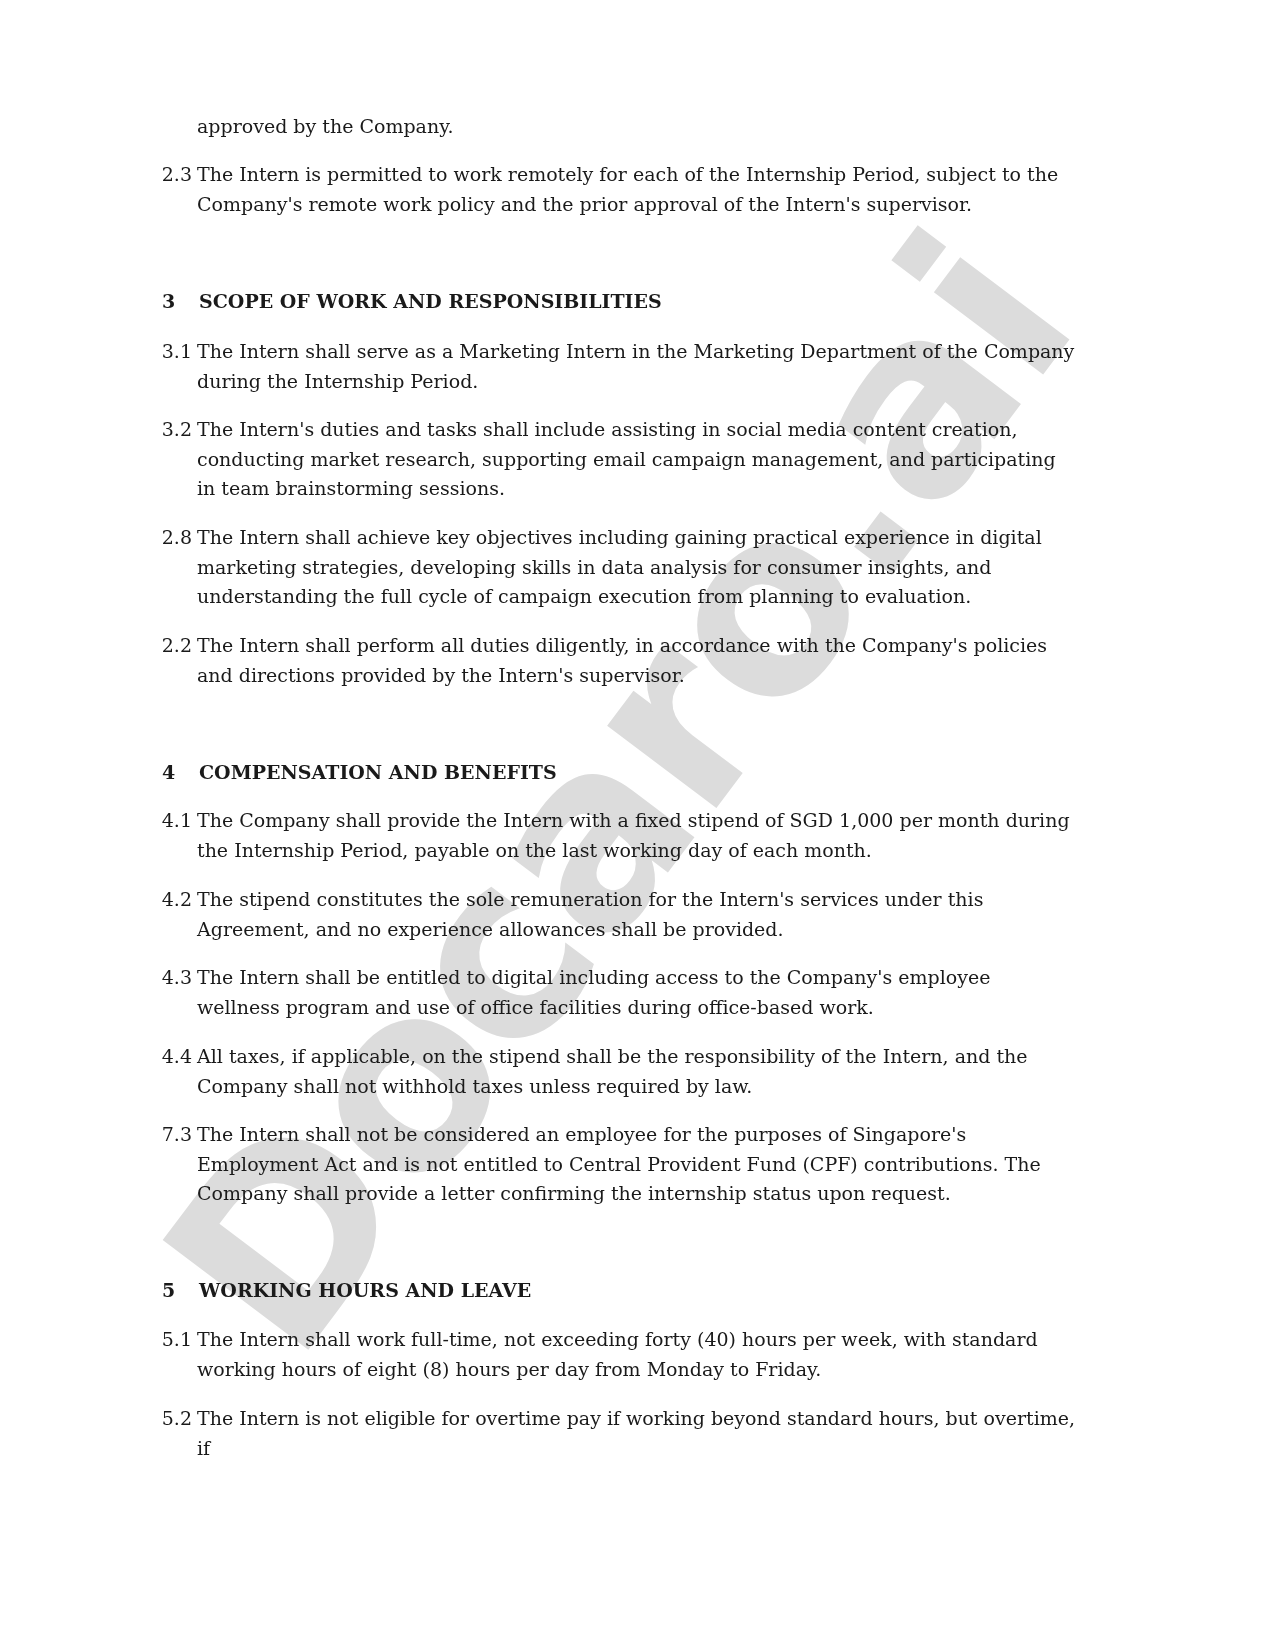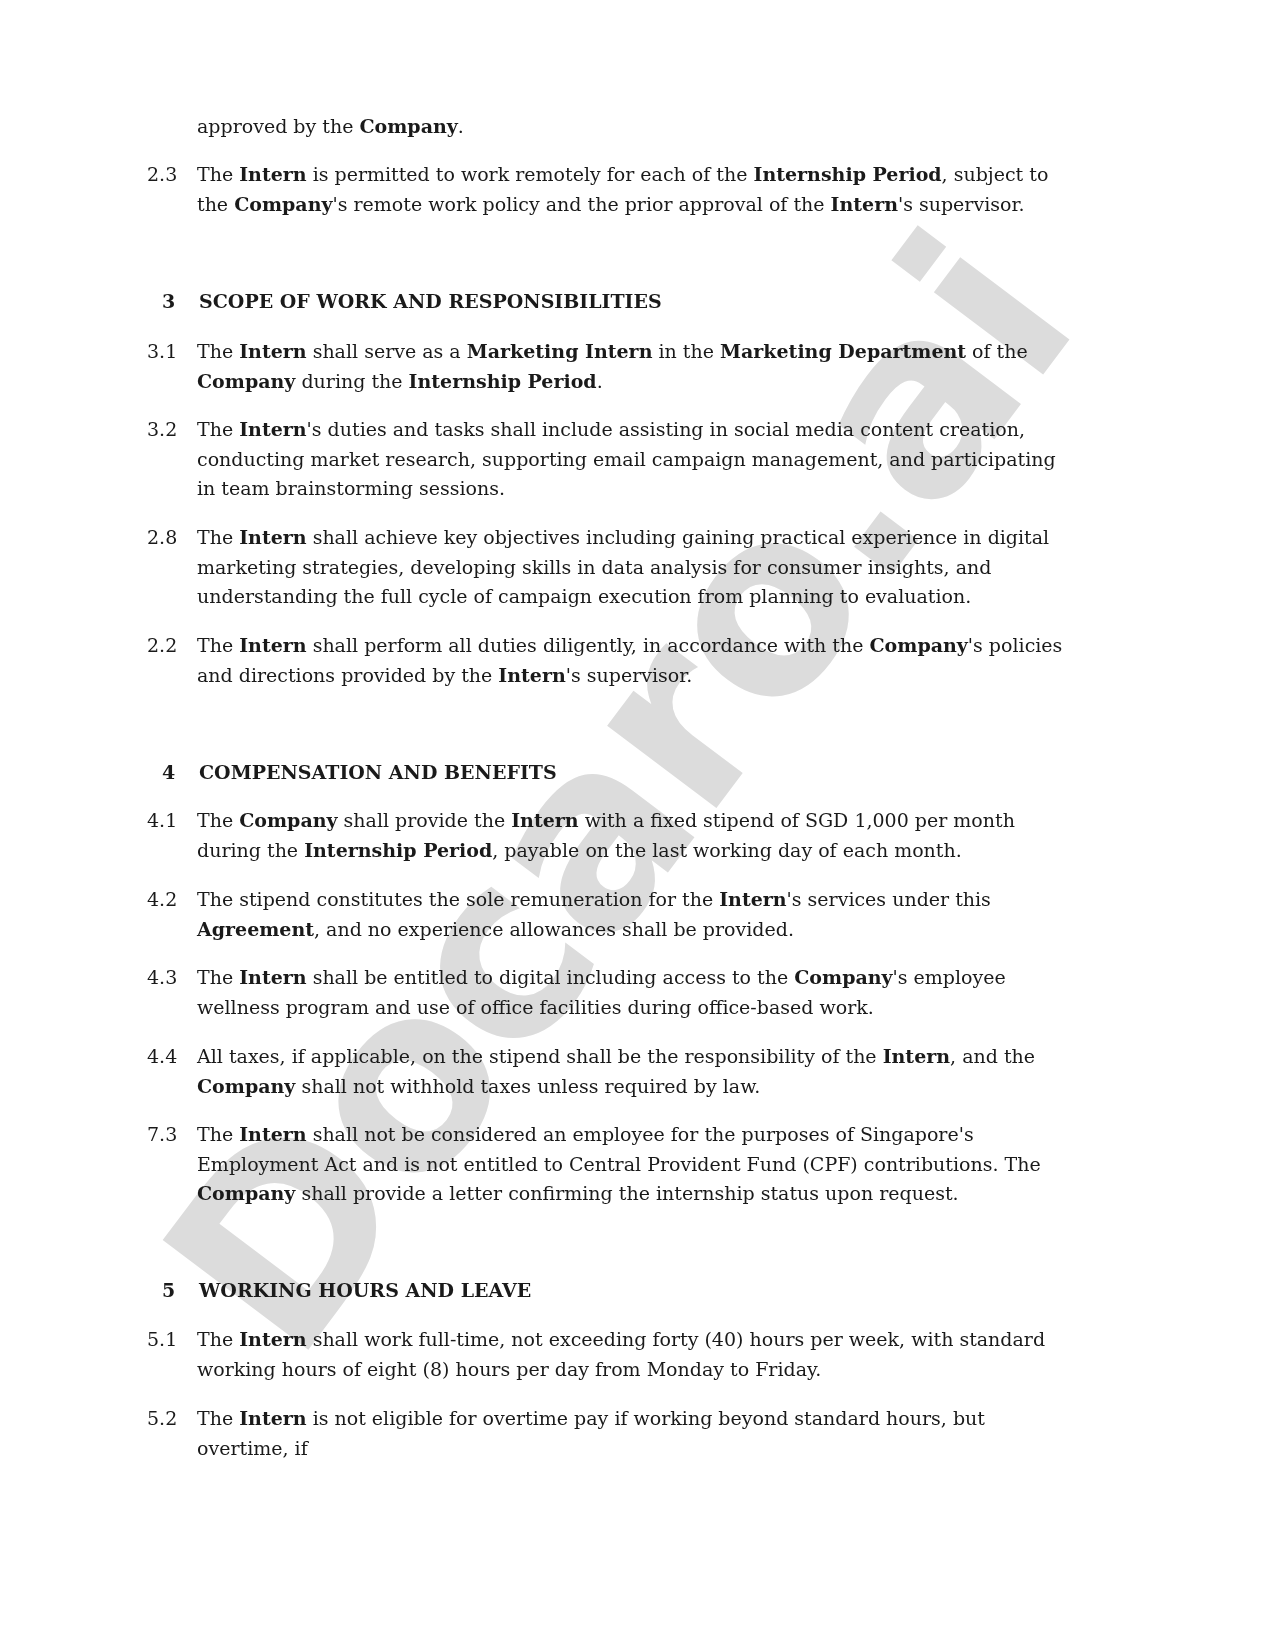--- a/index.html
+++ b/index.html
@@ -61,20 +61,21 @@
       width: 1275px;
       font-size: 19px;
       line-height: 29.5px;
     }
     .clause .num {
       position: absolute;
       left: 147px;
       top: 0;
       width: 45px;
       font-size: 19px;
+      text-align: right;
     }
     .clause .body {
       position: absolute;
       left: 197px;
       width: 880px;
       top: 0;
       font-size: 19px;
     }
     .heading {
       position: absolute;
@@ -89,21 +90,21 @@
       left: 162px;
       width: 20px;
       top: 0;
     }
     .heading .title {
       position: absolute;
       left: 199px;
       top: 0;
       white-space: nowrap;
     }
-    b, .b { font-weight: bold; }
+    b, .b { font-weight: normal; }
   </style>
 </head>
 <body>
 
 <div class="page">
 
   <div class="watermark">
     <div class="watermark-text">Docaro.ai</div>
   </div>
 

